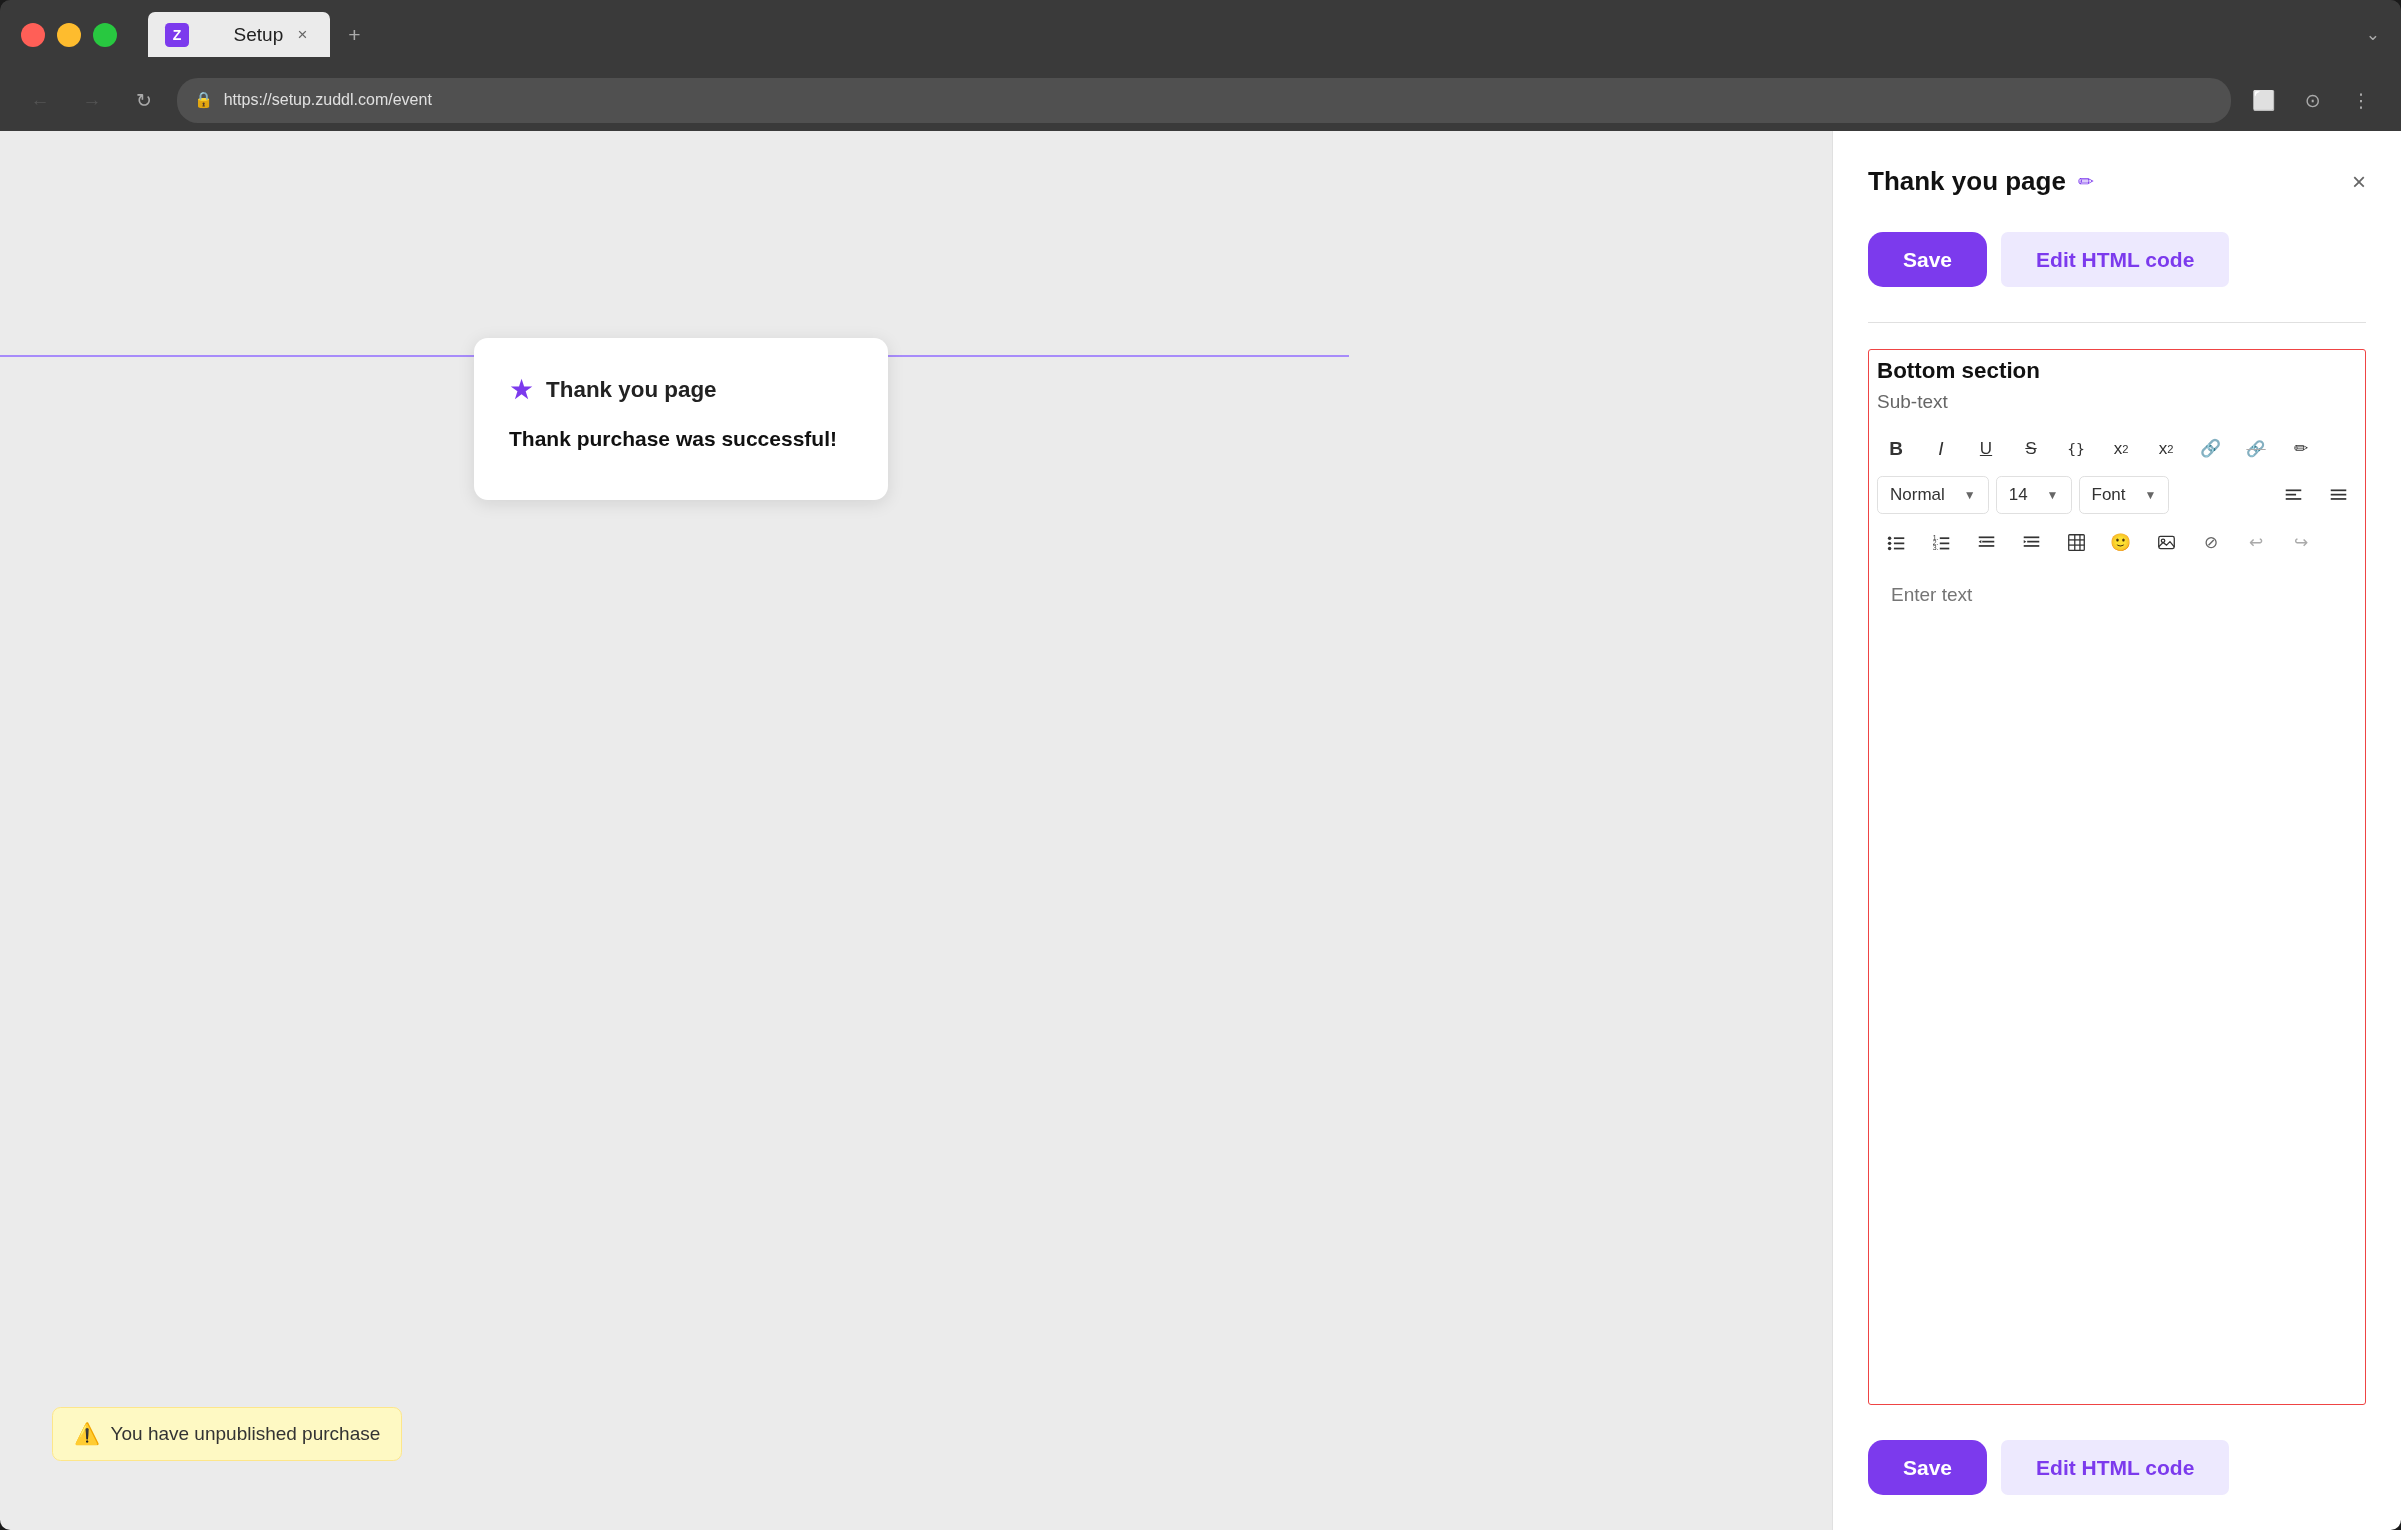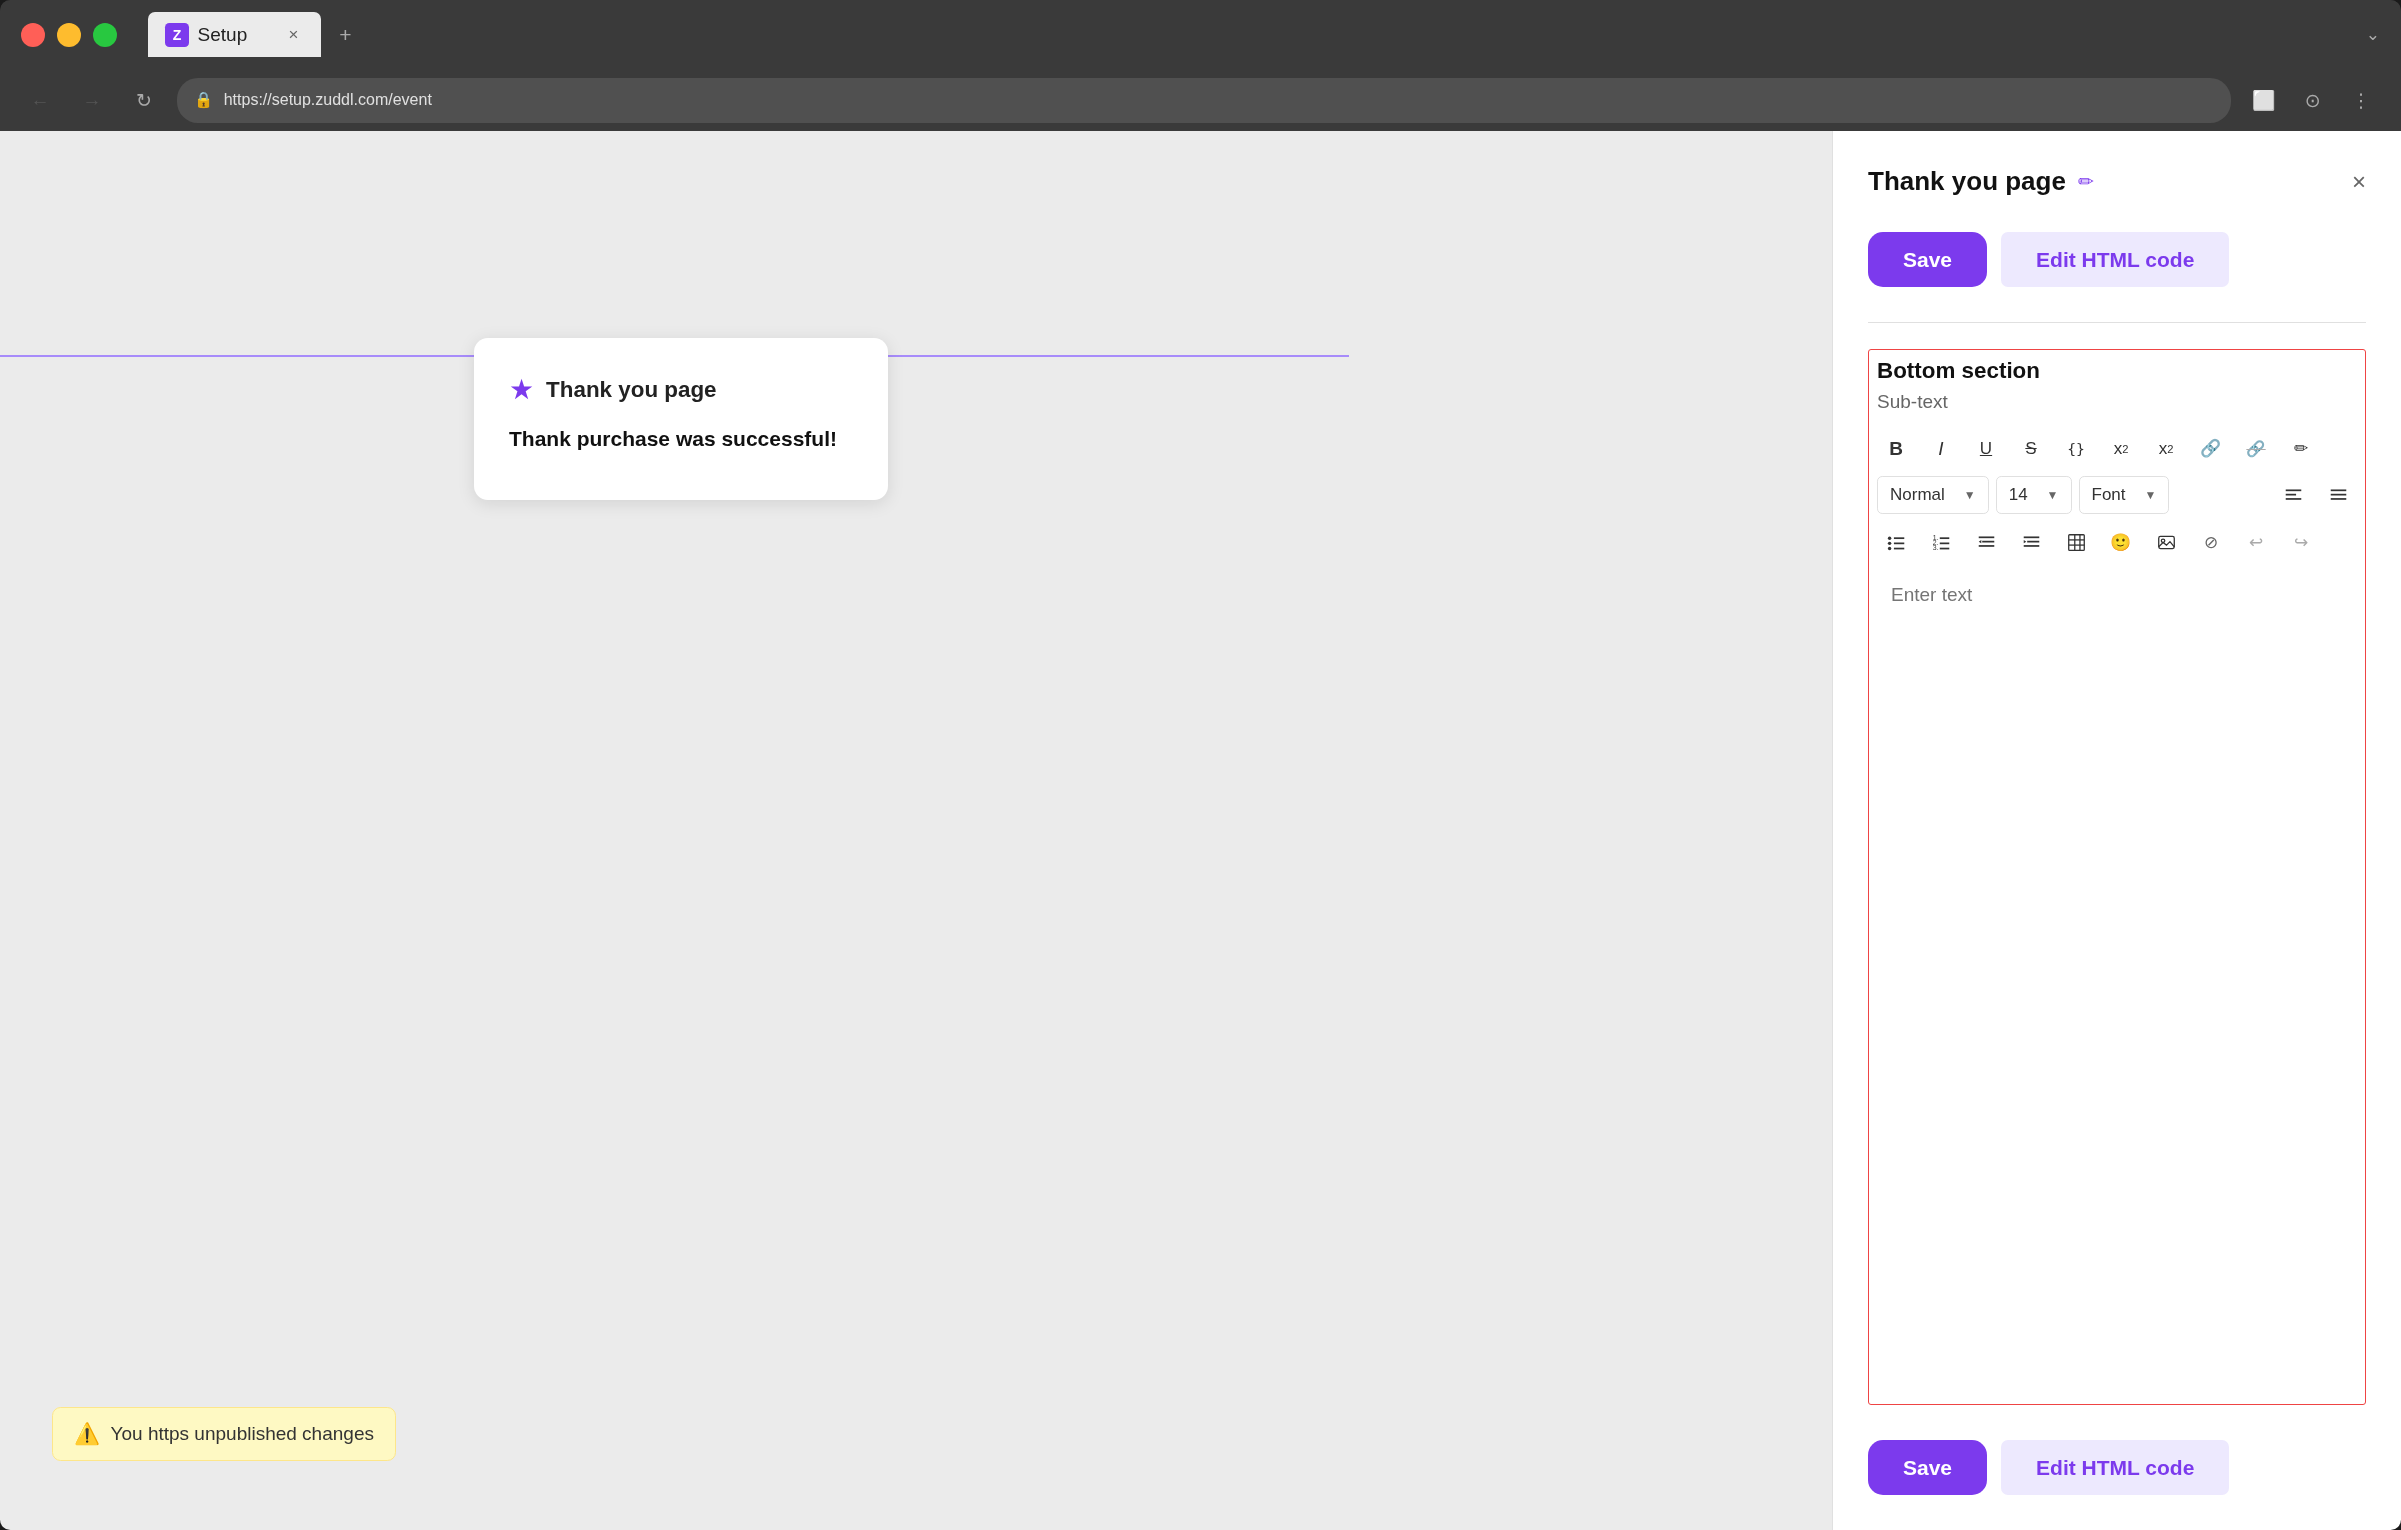--- a/index.html
+++ b/index.html
@@ -73,20 +73,21 @@
       align-items: center;
       justify-content: center;
       color: white;
       font-size: 14px;
       font-weight: bold;
     }
 
     .tab-title {
       font-size: 19px;
       color: #222;
+      margin-left: 36px;
     }
 
     .tab-close {
       margin-left: auto;
       color: #666;
       font-size: 17px;
       cursor: pointer;
       width: 21px;
       height: 21px;
       display: flex;
@@ -456,21 +457,21 @@
       <div class="thankyou-card">
         <div class="thankyou-header">
           <span class="thankyou-star">★</span>
           <span class="thankyou-title">Thank you page</span>
         </div>
         <div class="thankyou-headline">Thank purchase was successful!</div>
       </div>
 
       <div class="unpublished-banner">
         <span class="warning-icon">⚠️</span>
-        <span>You https unpublished changes</span>
+        <span>You have unpublished purchase</span>
       </div>
     </div>
 
     <div class="right-panel">
 
       <div class="panel-header">
         <div class="panel-title-row">
           <span class="panel-title">Thank you page</span>
           <span class="edit-icon">✏</span>
         </div>

